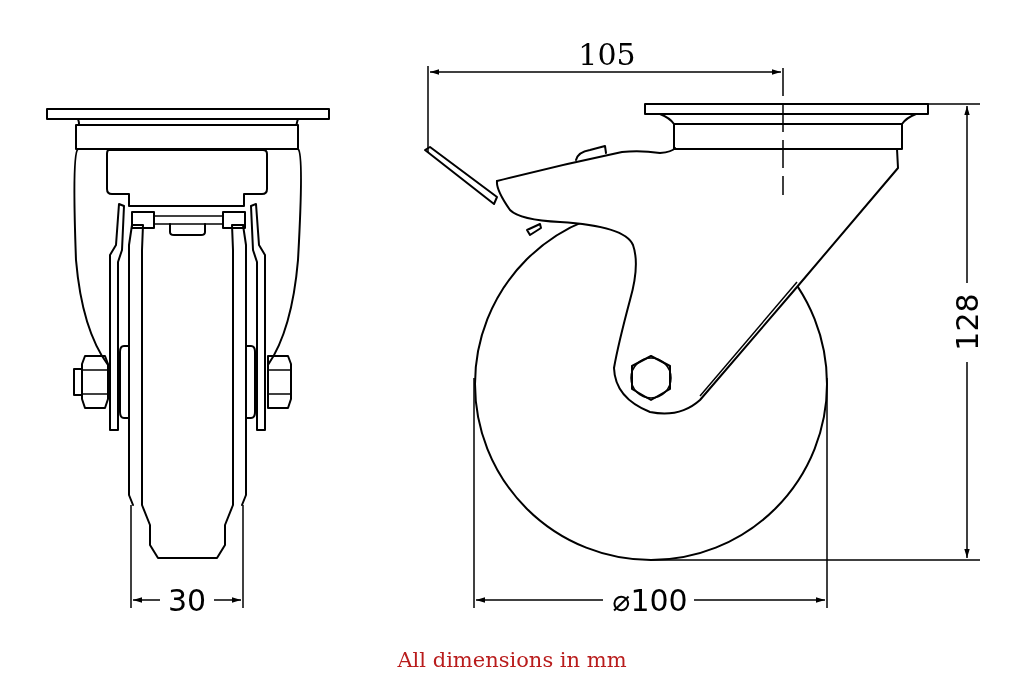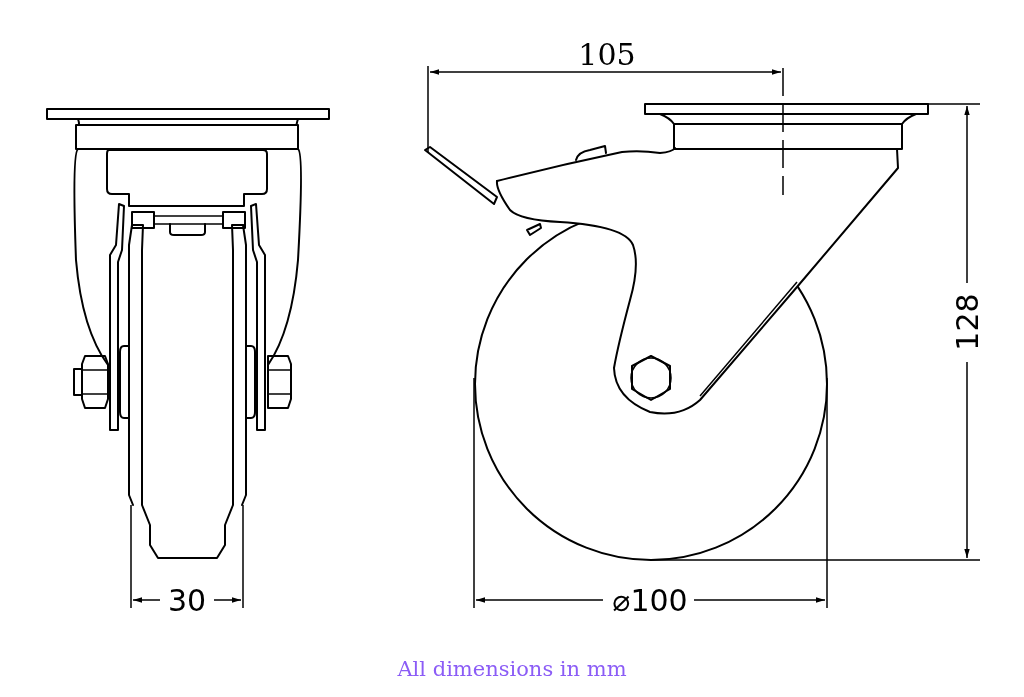--- a/index.html
+++ b/index.html
@@ -1,21 +1,21 @@
 <!DOCTYPE html>
 <html><head>
 <meta charset="utf-8">
 <style>
   html, body { margin: 0; padding: 0; background: #ffffff; }
   body { width: 1024px; height: 697px; position: relative; overflow: hidden; }
   #drawing { position: absolute; left: 0; top: 0; width: 1024px; height: 697px; }
   .dim-text { font-family: "DejaVu Sans", sans-serif; font-size: 30px; fill: #000; }
   .caption {
     position: absolute; left: 0; width: 1024px; top: 648px; text-align: center;
-    font-family: "DejaVu Serif", serif; font-size: 21px; color: #8b5cf6; margin-top: 9px;
+    font-family: "DejaVu Serif", serif; font-size: 21px; color: #b91c1c;
   }
   .ln { fill: none; stroke: #000; stroke-width: 2; stroke-linejoin: round; stroke-linecap: round; }
   .thin { fill: none; stroke: #000; stroke-width: 1.5; }
 </style>
 </head>
 <body>
 
 <svg id="drawing" viewBox="0 0 1024 697" xmlns="http://www.w3.org/2000/svg">
   <defs>
     <marker id="arr" viewBox="0 0 10 10" refX="10" refY="5" markerWidth="9" markerHeight="9" orient="auto-start-reverse" markerUnits="userSpaceOnUse">

